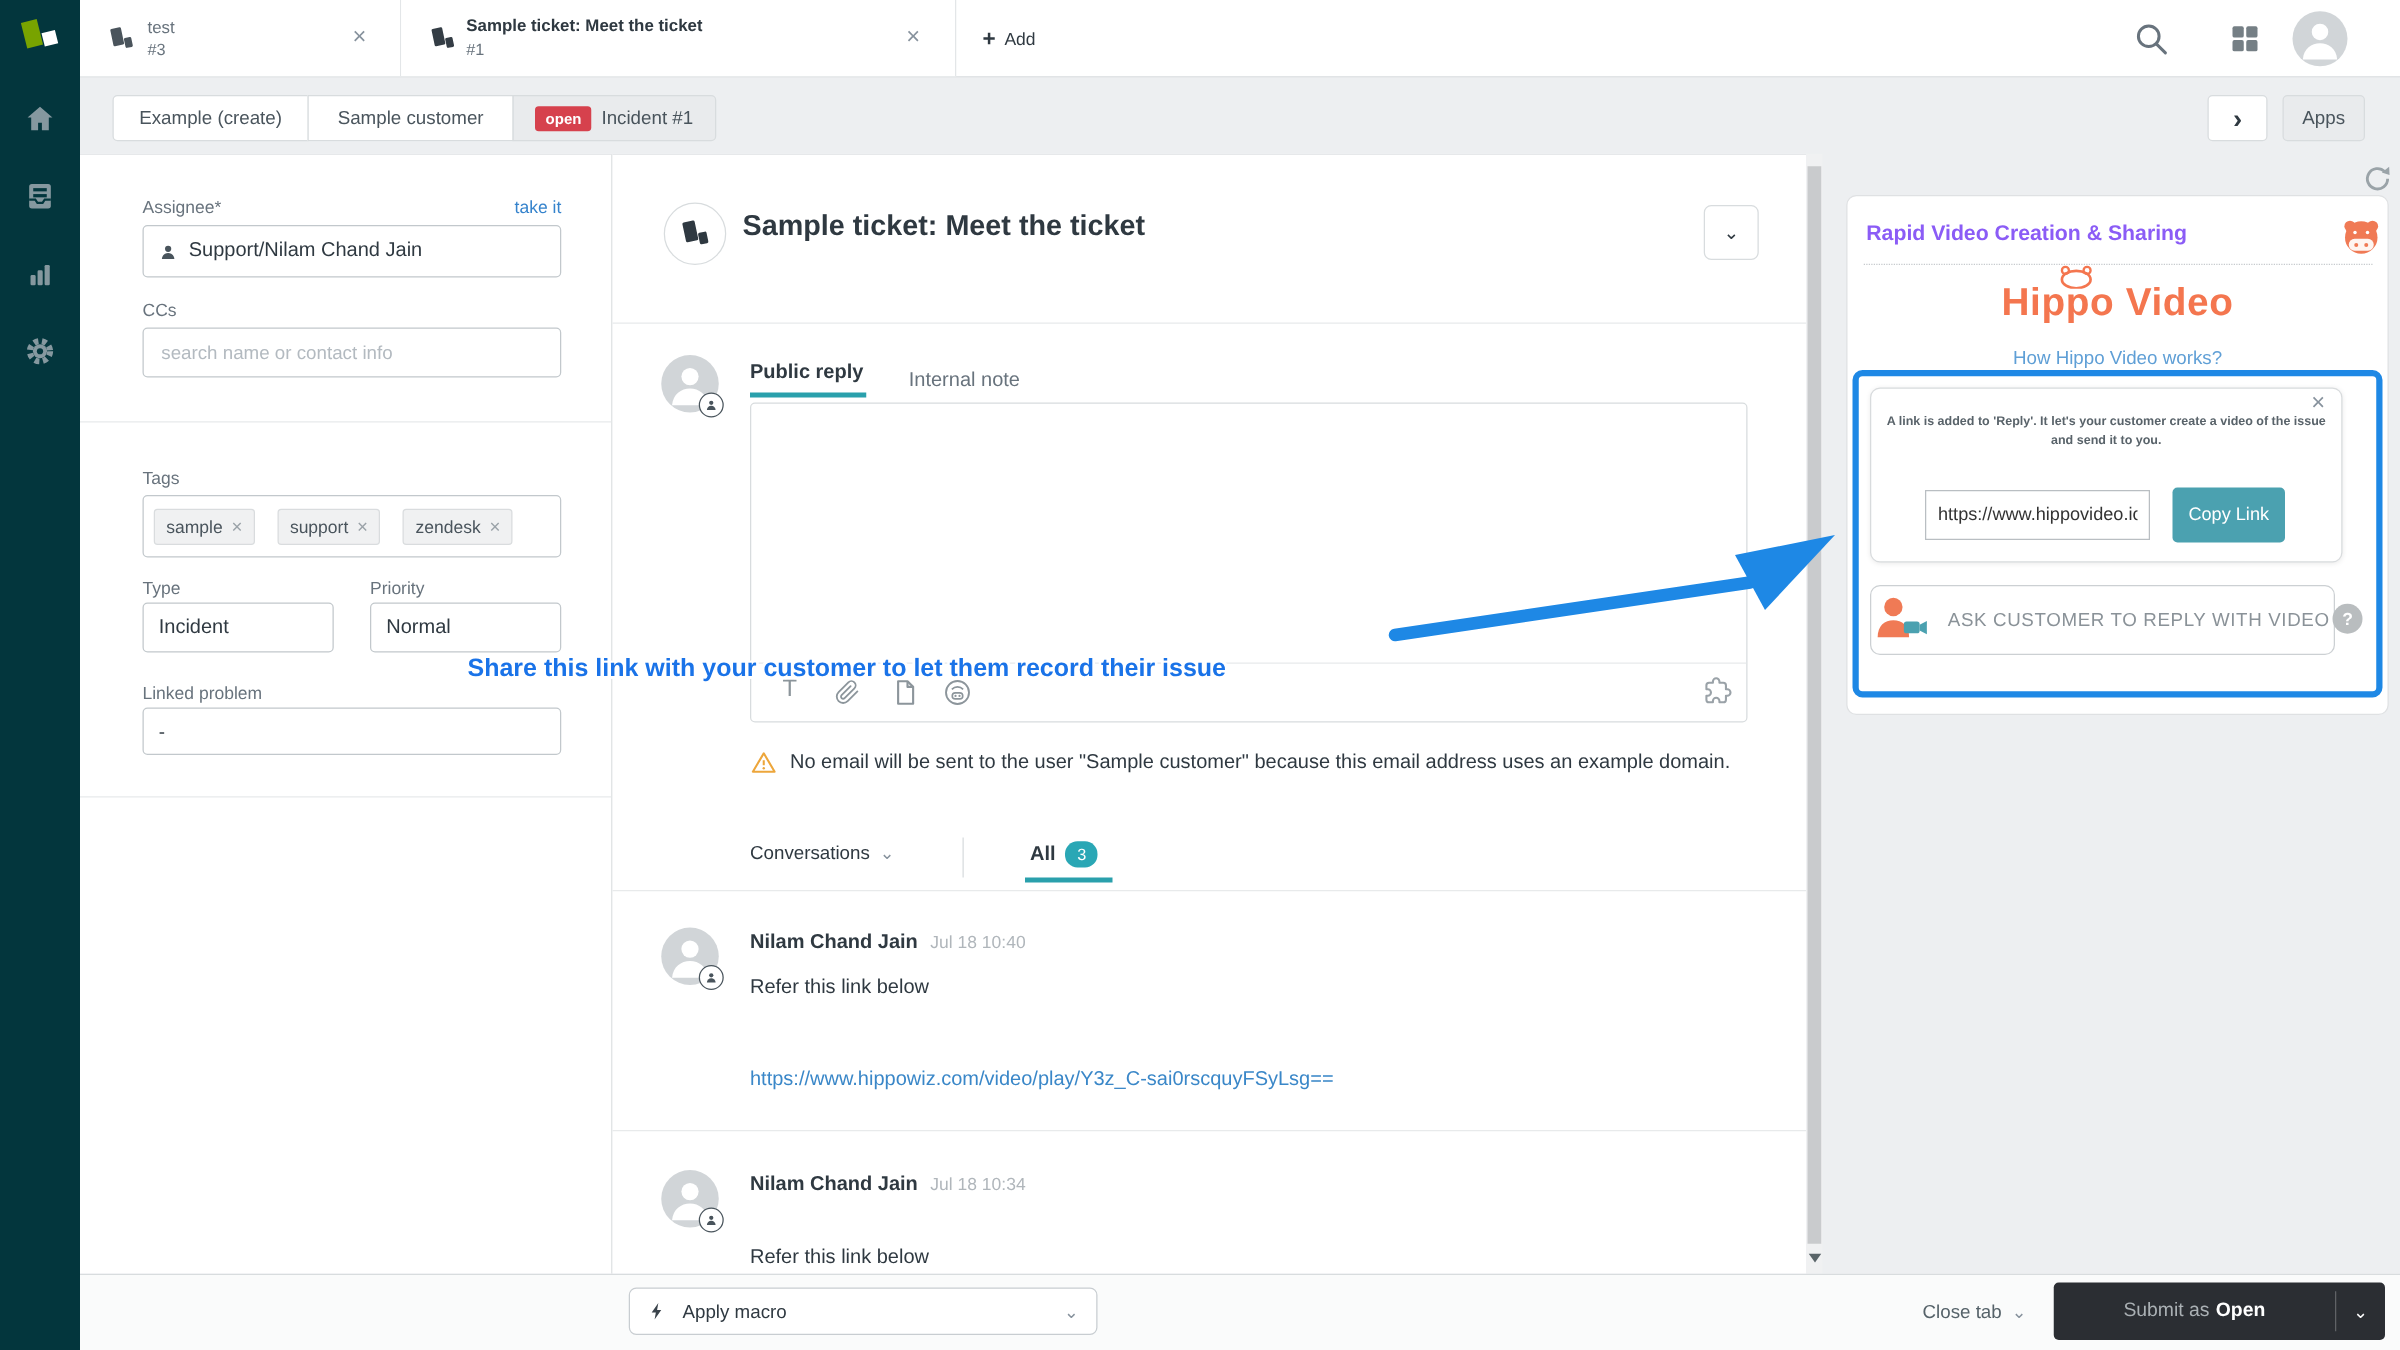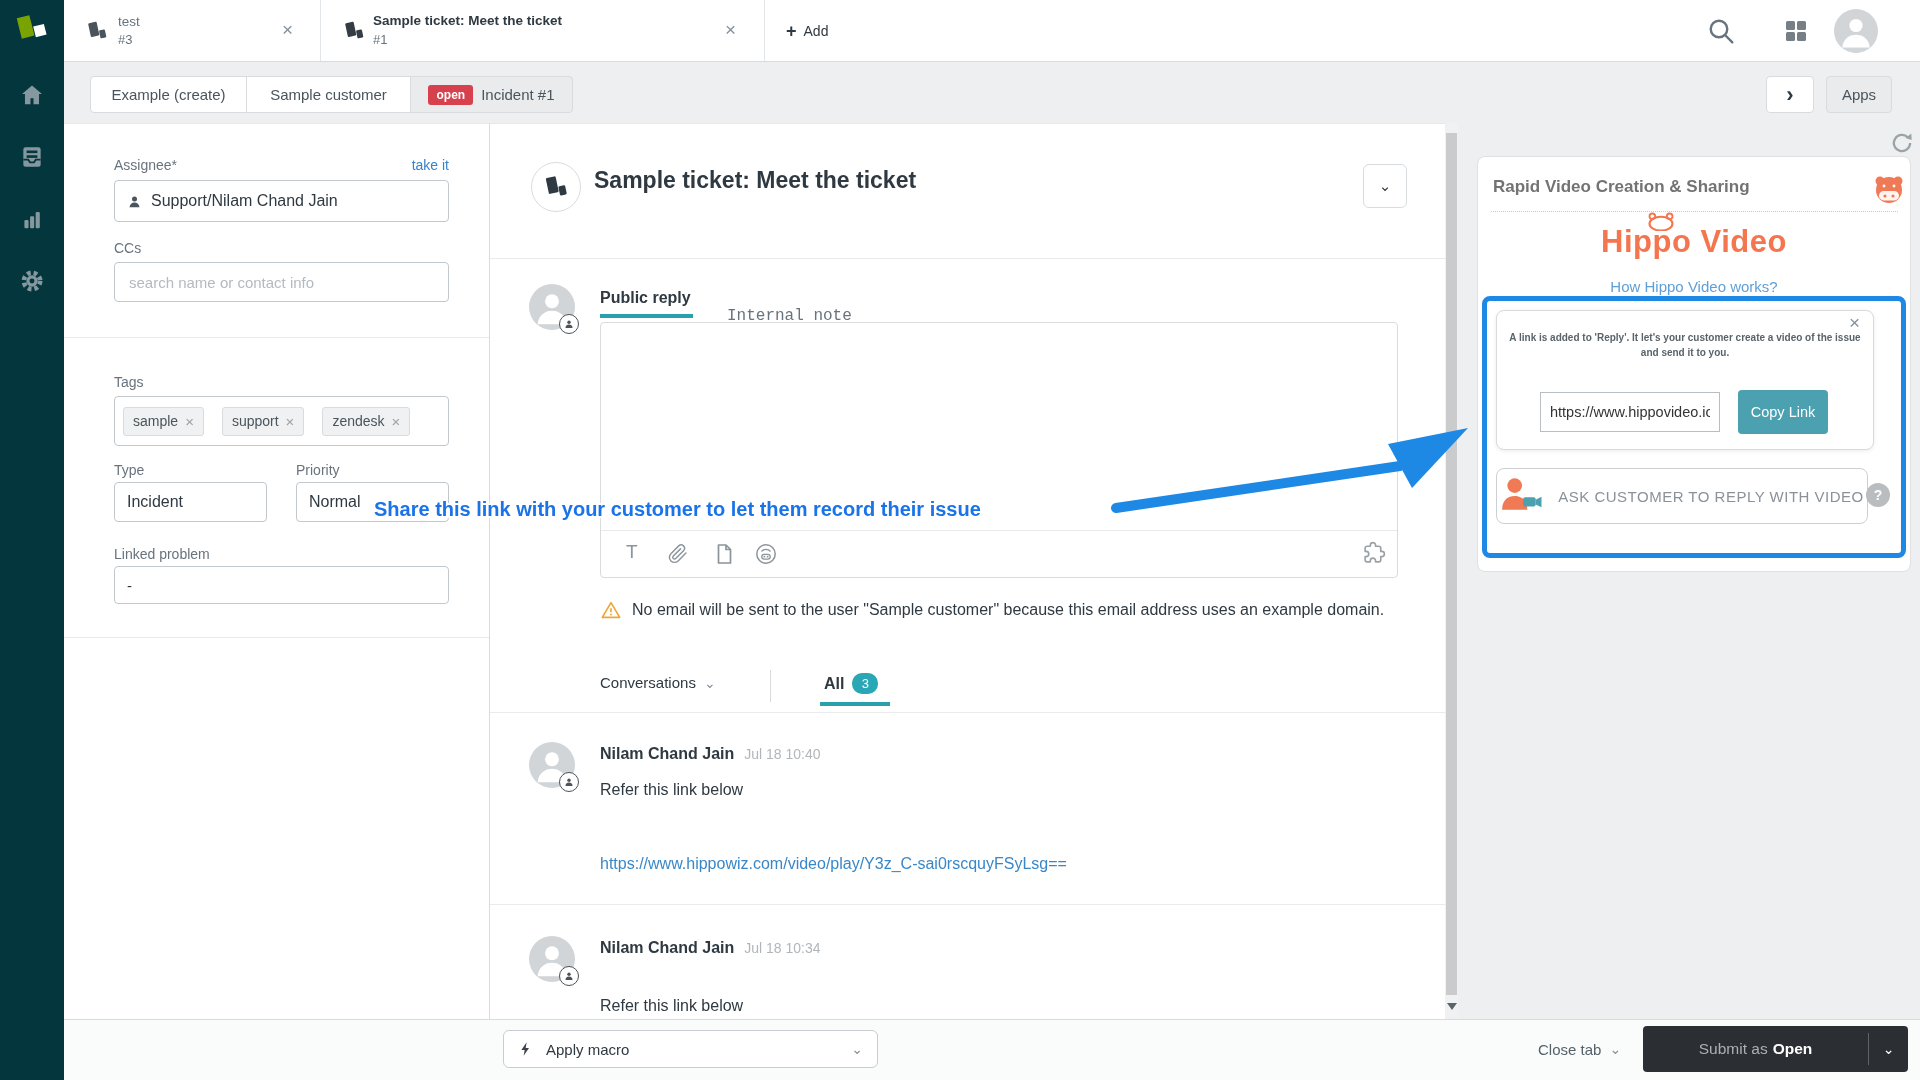--- a/index.html
+++ b/index.html
@@ -63,21 +63,21 @@
   .msg-time{font-size:14px;color:#b0b6bb;margin-left:10px;font-weight:normal;}
   .msg-body{font-size:16px;color:#2f3941;}
   .msg-link{font-size:16px;color:#3a87c8;text-decoration:none;cursor:pointer;}
   .badge-sm{background:#fff;border:1.5px solid #49545c;border-radius:50%;display:flex;align-items:center;justify-content:center;}
   
   .sb-track{background:#f0f1f2;}
   .sb-thumb{background:#c9cbcd;}
   .sb-arrow{width:0;height:0;border-left:5px solid transparent;border-right:5px solid transparent;border-top:7px solid #5a6569;}
   
   .card{background:#fff;border:1px solid #dfe1e3;border-radius:8px;}
-  .r-head{font-size:17px;font-weight:bold;color:#737373;}
+  .r-head{font-size:17px;font-weight:bold;color:#8b5cf6;}
   .dots{border-top:1px dotted #c6cacd;}
   .logo-text{font-size:31px;font-weight:bold;color:#f4764f;letter-spacing:0.5px;}
   .how-link{font-size:15px;color:#5f9fd6;cursor:pointer;}
   .bluebox{border:5px solid #1e88e5;border-radius:8px;}
   .callout{background:#fff;border:1px solid #d8dbdd;border-radius:8px;box-shadow:0 1px 4px rgba(0,0,0,.08);}
   .callout-text{font-size:10px;color:#59636a;line-height:1.5;text-align:center;font-weight:bold;}
   .link-input{border:1px solid #b9bec2;font-size:14.5px;color:#333;padding:0 9px;outline:none;font-family:inherit;}
   .copy-btn{background:#4ba1b0;color:#fff;font-size:14.5px;border:none;border-radius:4px;cursor:pointer;display:flex;align-items:center;justify-content:center;}
   .ask-btn{background:#fff;border:1px solid #ccd0d3;border-radius:8px;display:flex;align-items:center;justify-content:center;gap:16px;cursor:pointer;}
   .ask-label{font-size:15px;color:#8a9298;letter-spacing:.5px;}
@@ -281,21 +281,21 @@
       </svg>
   </div>
   <div class="abs badge-sm" style="left:559px;top:314px;width:20px;height:20px;">
     <svg width="12" height="12" viewBox="0 0 24 24">
         <circle cx="12" cy="8.5" r="3.4" fill="#49545c"></circle>
         <path d="M5 20a7 7 0 0 1 14 0z" fill="#49545c"></path>
       </svg>
   </div>
   <div class="abs ctab active" style="left:600px;top:289px;">Public reply</div>
   <div class="abs teal-bar" style="left:600px;top:314px;width:93px;height:4px;"></div>
-  <div class="abs ctab idle" style="left:727px;top:307px;font-family:Liberation Mono, monospace;">Internal note</div>
+  <div class="abs ctab idle" style="left:727px;top:296px;">Internal note</div>
 
   <div class="abs editor" style="left:600px;top:322px;width:798px;height:256px;"></div>
   <div class="abs toolbar-sep" style="left:601px;top:530px;width:796px;height:47px;"></div>
   <div class="abs tool tool-T" style="left:626px;top:541px;">T</div>
   <div class="abs tool" style="left:666px;top:542px;width:24px;height:24px;">
     <svg width="24" height="24" viewBox="0 0 24 24">
         <path d="M21.44 11.05l-9.19 9.19a6 6 0 0 1-8.49-8.49l9.19-9.19a4 4 0 0 1 5.66 5.66l-9.2 9.19a2 2 0 0 1-2.83-2.83l8.49-8.48" fill="none" stroke="#8c959b" stroke-width="1.7" stroke-linecap="round" transform="scale(0.85) translate(2 2)"></path>
       </svg>
   </div>
   <div class="abs tool" style="left:712px;top:542px;width:24px;height:24px;">
@@ -428,21 +428,21 @@
           <circle cx="14" cy="9" r="7" fill="#f07a55"></circle>
           <path d="M2 32c0-9 5.5-13 12-13s12 4 12 13z" fill="#f07a55"></path>
           <rect x="22" y="20" width="12" height="9" rx="2" fill="#4ba1b0"></rect>
           <path d="M34 22.5l5.5-2.8v10l-5.5-2.8z" fill="#4ba1b0"></path>
         </svg>
     </span>
     <span class="ask-label">ASK CUSTOMER TO REPLY WITH VIDEO</span>
   </div>
   <div class="abs q-badge" style="left:1866px;top:483px;width:24px;height:24px;">?</div>
 
-  <div class="abs anno-text" style="left:374px;top:498px;z-index:60;">Share this link with your customer to let them record their issue</div>
+  <div class="abs anno-text" style="left:374px;top:524px;z-index:60;">Share this link with your customer to let them record their issue</div>
   <svg class="abs" style="left:1100px;top:412px;z-index:60;" width="380" height="110" viewBox="0 0 380 110">
     <line x1="16" y1="96" x2="300" y2="54" stroke="#1e88e5" stroke-width="10" stroke-linecap="round"></line>
     <polygon points="368,16 288,32 312,76" fill="#1e88e5"></polygon>
   </svg>
 
   <div class="abs footer" style="left:64px;top:1019px;width:1856px;height:61px;"></div>
   <div class="abs macro-box flex" style="left:503px;top:1030px;width:375px;height:38px;padding:0 14px;gap:12px;">
     <span style="display:flex;">
       <svg width="16" height="18" viewBox="0 0 24 24">
           <path d="M13 2L5 13.5h5L8.5 22l8-11.5h-5z" fill="#3a434b"></path>

